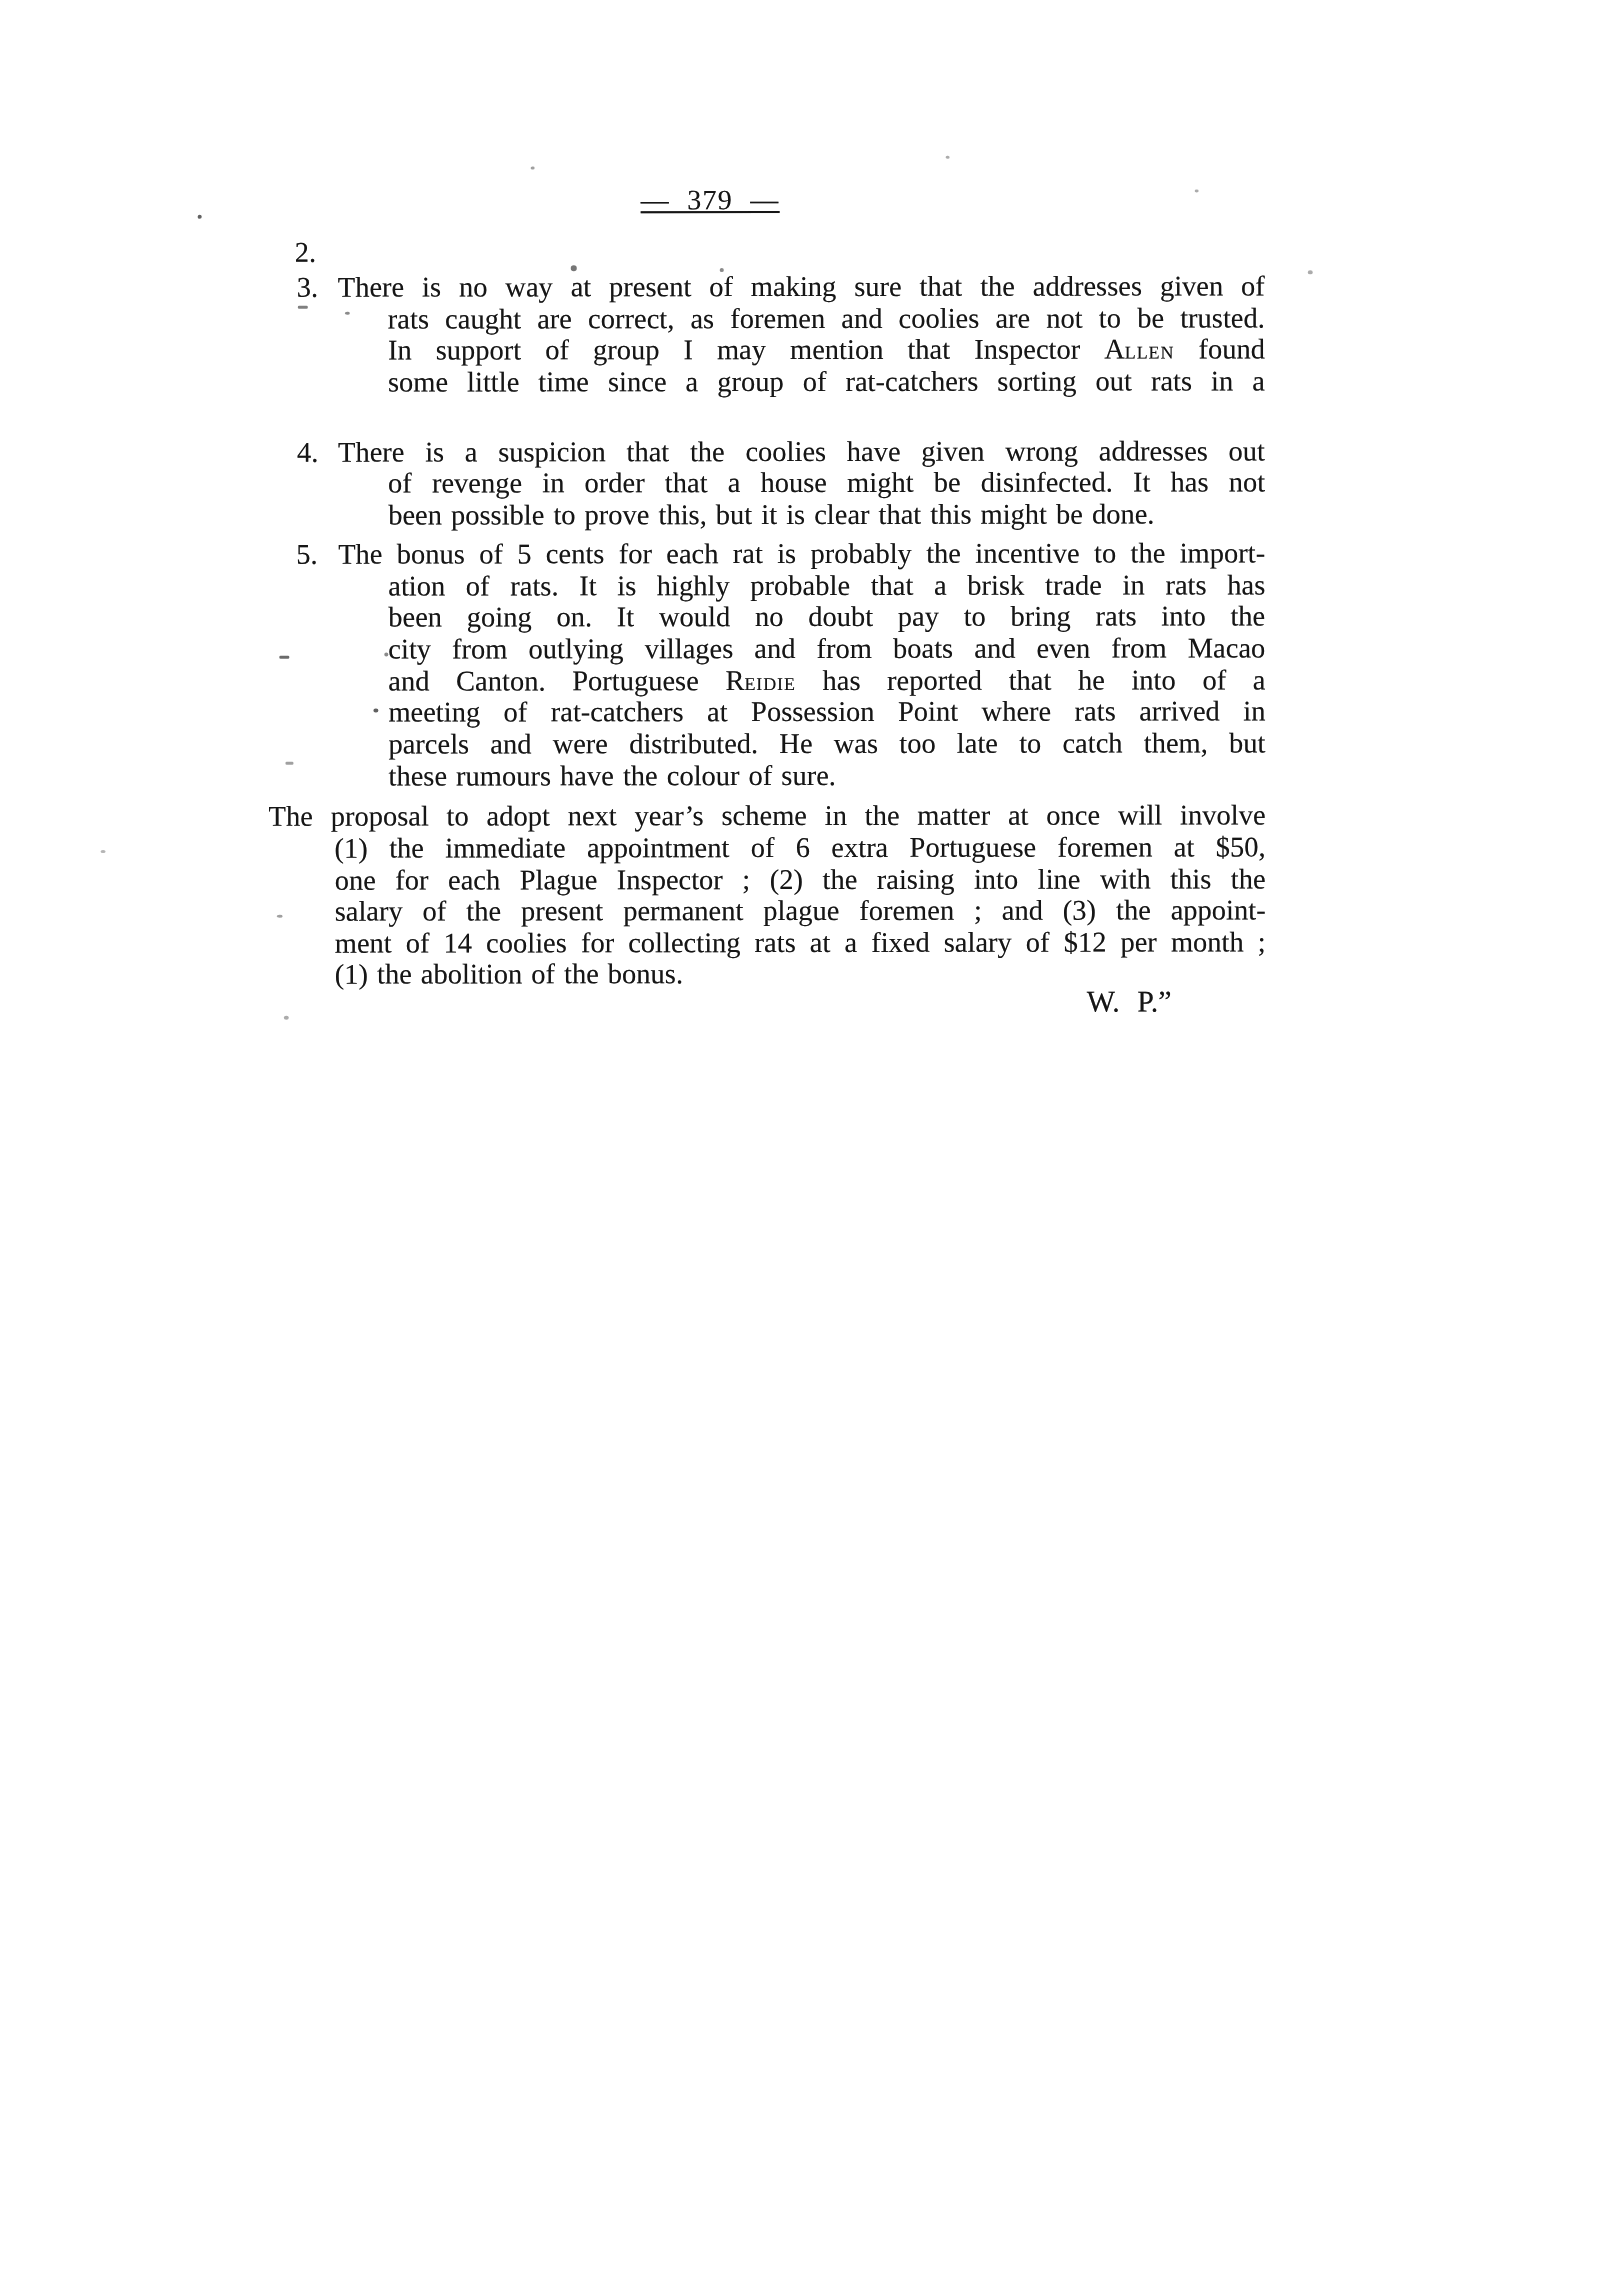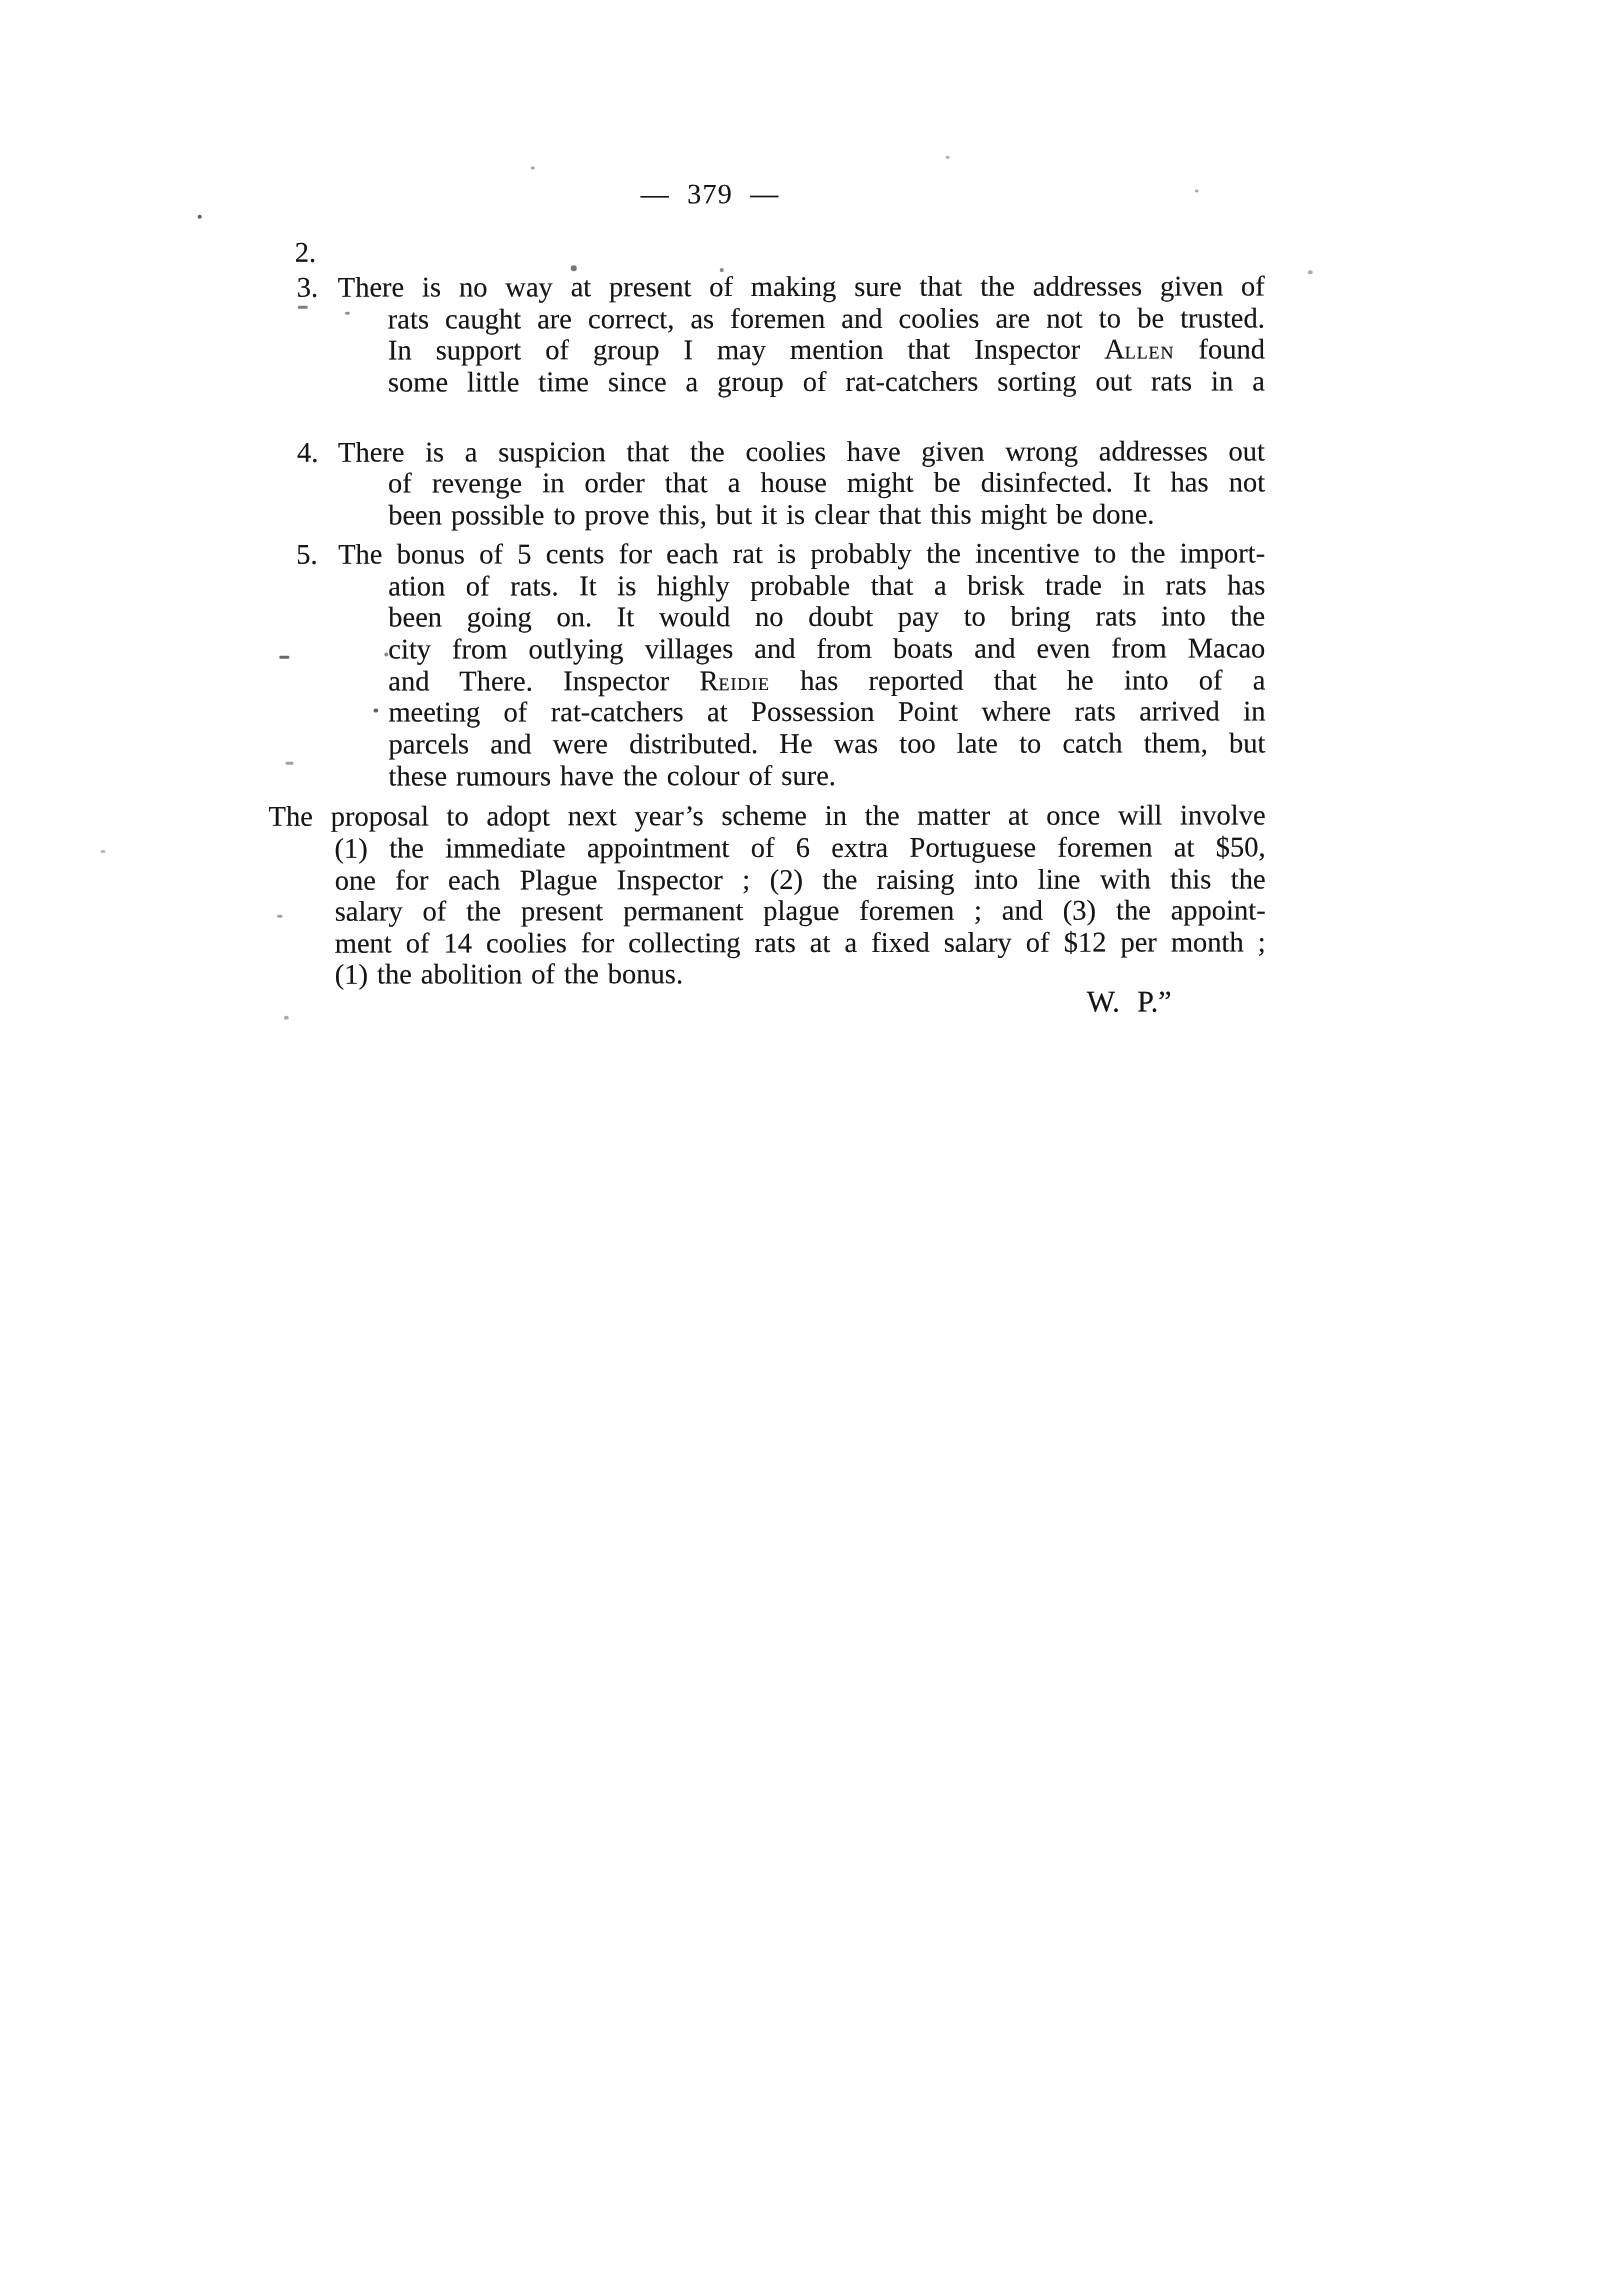--- a/index.html
+++ b/index.html
@@ -6,25 +6,26 @@
   .page{
     position:relative;
     width:1622px;height:2295px;
     background:#ffffff;
     font-family:"Liberation Serif","DejaVu Serif",serif;
     color:#161616;
     overflow:hidden;
   }
   .sheet{position:absolute;left:0;top:0;width:100%;height:100%;transform:rotate(-0.08deg);}
   .pagenum{
-    position:absolute;left:642px;top:179px;
+    position:absolute;left:642px;top:185px;
     font-size:28px;line-height:30px;
     letter-spacing:1.3px;word-spacing:8.9px;
     text-shadow:0 0 0.6px rgba(10,10,10,.5);
     white-space:nowrap;
+    text-decoration:underline;
   }
   .ln{
     position:absolute;
     font-size:28.5px;line-height:32px;
     white-space:nowrap;
     word-spacing:1.9px;
     text-shadow:0 0 0.6px rgba(10,10,10,.45);
   }
   .ln.j{
     white-space:normal;
@@ -69,21 +70,21 @@
     <div class="marker" style="left:298px;top:436px">4.</div>
     <div class="ln j" style="left:339px;top:436px;width:927px">There is a suspicion that the coolies have given wrong addresses out</div>
     <div class="ln j" style="left:389px;top:467px;width:877px">of revenge in order that a house might be disinfected.  It has not</div>
     <div class="ln" style="left:389px;top:499px">been possible to prove this, but it is clear that this might be done.</div>
 
     <div class="marker" style="left:297px;top:538px">5.</div>
     <div class="ln j" style="left:339px;top:538px;width:927px">The bonus of 5 cents for each rat is probably the incentive to the import-</div>
     <div class="ln j" style="left:389px;top:570px;width:877px">ation of rats.  It is highly probable that a brisk trade in rats has</div>
     <div class="ln j" style="left:389px;top:601px;width:877px">been going on.  It would no doubt pay to bring rats into the</div>
     <div class="ln j" style="left:389px;top:633px;width:877px">city from outlying villages and from boats and even from Macao</div>
-    <div class="ln j" style="left:389px;top:665px;width:877px"><span>and There.  Inspector </span><span class="sc">REIDIE</span><span> has reported that he into of a</span></div>
+    <div class="ln j" style="left:389px;top:665px;width:877px"><span>and Canton.  Portuguese </span><span class="sc">REIDIE</span><span> has reported that he into of a</span></div>
     <div class="ln j" style="left:389px;top:696px;width:877px">meeting of rat-catchers at Possession Point where rats arrived in</div>
     <div class="ln j" style="left:389px;top:728px;width:877px">parcels and were distributed.  He was too late to catch them, but</div>
     <div class="ln" style="left:389px;top:760px">these rumours have the colour of sure.</div>
 
     <div class="ln j" style="left:269px;top:800px;width:997px">The proposal to adopt next year’s scheme in the matter at once will involve</div>
     <div class="ln j" style="left:335px;top:832px;width:931px">(1) the immediate appointment of 6 extra Portuguese foremen at $50,</div>
     <div class="ln j" style="left:335px;top:864px;width:931px">one for each Plague Inspector ; (2) the raising into line with this the</div>
     <div class="ln j" style="left:335px;top:895px;width:931px">salary of the present permanent plague foremen ; and (3) the appoint-</div>
     <div class="ln j" style="left:335px;top:927px;width:931px">ment of 14 coolies for collecting rats at a fixed salary of $12 per month ;</div>
     <div class="ln" style="left:335px;top:958px">(1) the abolition of the bonus.</div>

